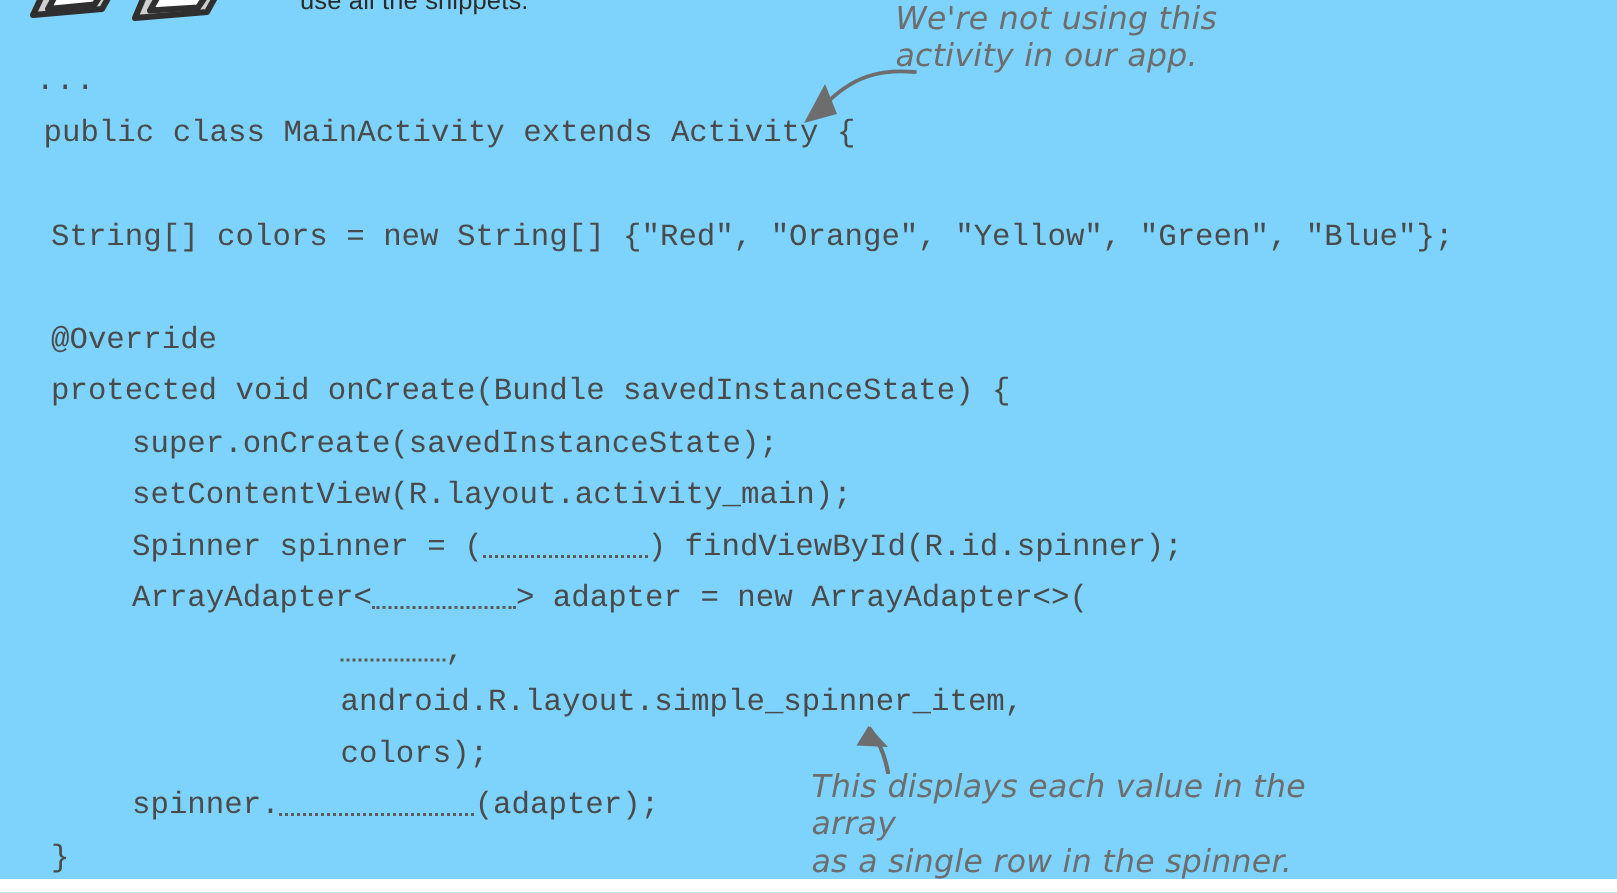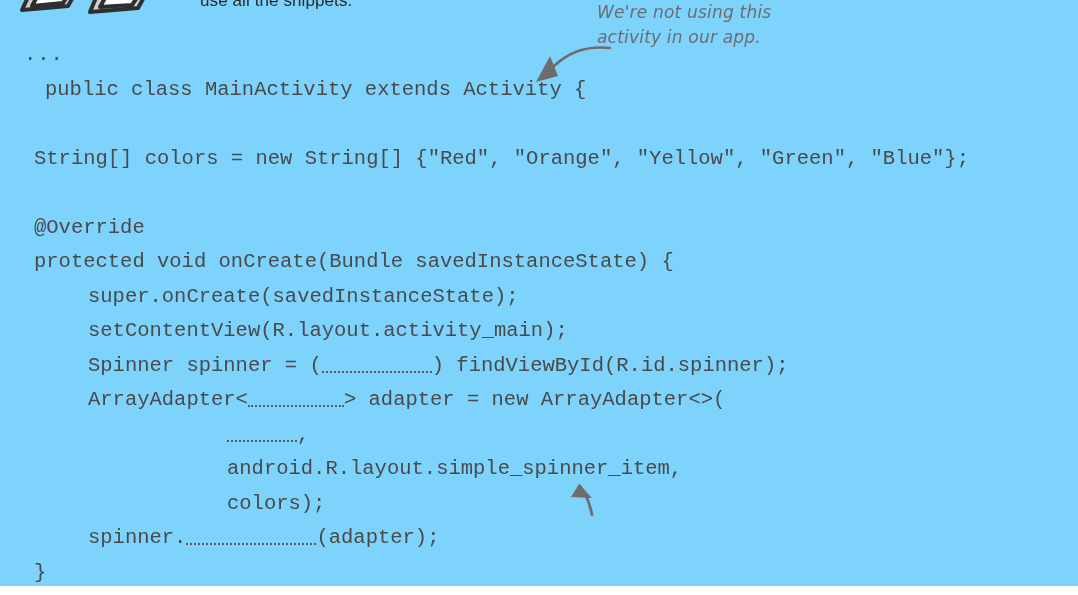--- a/index.html
+++ b/index.html
@@ -47,21 +47,21 @@
     line-height: 34.5px;
     color: #4a4a4a;
     white-space: pre;
   }
   .code .line {
     height: 34.5px;
     position: relative;
     white-space: pre;
   }
   .code .line.blank { height: 34.5px; }
-  .ind0 { padding-left: 45px; }
+  .ind0 { padding-left: 29px; }
   .ind1 { padding-left: 34px; }
   .ind2 { padding-left: 88px; }
   .ind3 { padding-left: 227px; }
 
   .ellipsis-line {
     padding-left: 24px;
     letter-spacing: 1px;
     color: #4a4a4a;
   }
 
@@ -75,21 +75,21 @@
   }
   .bf-spinner { width: 110px; }
   .bf-generic { width: 96px; }
   .bf-ctx     { width: 70px; }
   .bf-method  { width: 130px; }
 
   
   .hand {
     position: absolute;
     font-family: "DejaVu Sans", sans-serif;
-    font-size: 17px;
+    font-size: 21px;
     line-height: 25px;
     color: #6d6d6d;
     white-space: pre-line;
     letter-spacing: 0.2px;
     font-style: italic;
   }
   .hand-top {
     left: 597px;
     top: 0px;
     width: 300px;
@@ -144,14 +144,16 @@
       <path d="M8 40 L22 14 L30 34 Z" fill="#6d6d6d"></path>
     </svg>
   </div>
 
   <div class="arrow-bottom">
     <svg viewBox="0 0 48 34" width="48" height="34" aria-hidden="true">
       <path d="M26 33 C24 22, 20 12, 14 4" stroke="#6d6d6d" stroke-width="2.8" fill="none" stroke-linecap="round"></path>
       <path d="M13 2 L26 16 L5 15 Z" fill="#6d6d6d"></path>
     </svg>
   </div>
+  <div class="hand hand-bottom">This displays each value in the array
+as a single row in the spinner.</div>
 
 </div>
 
 </body></html>

